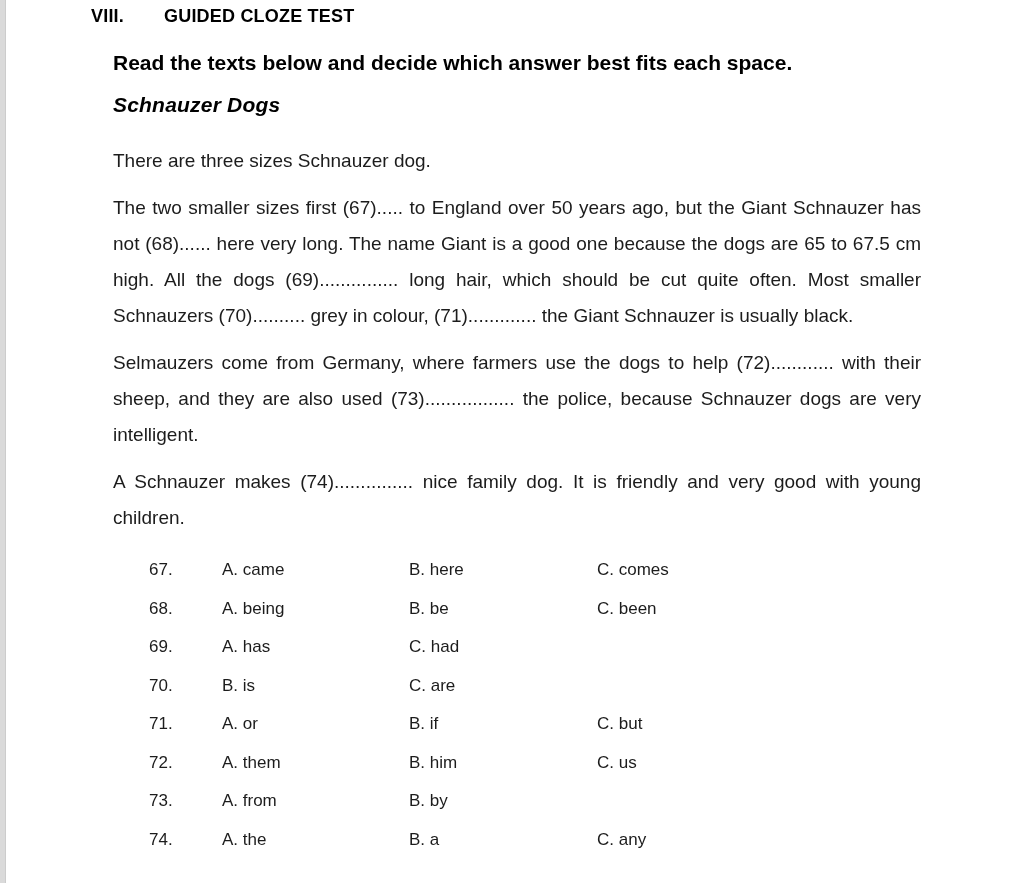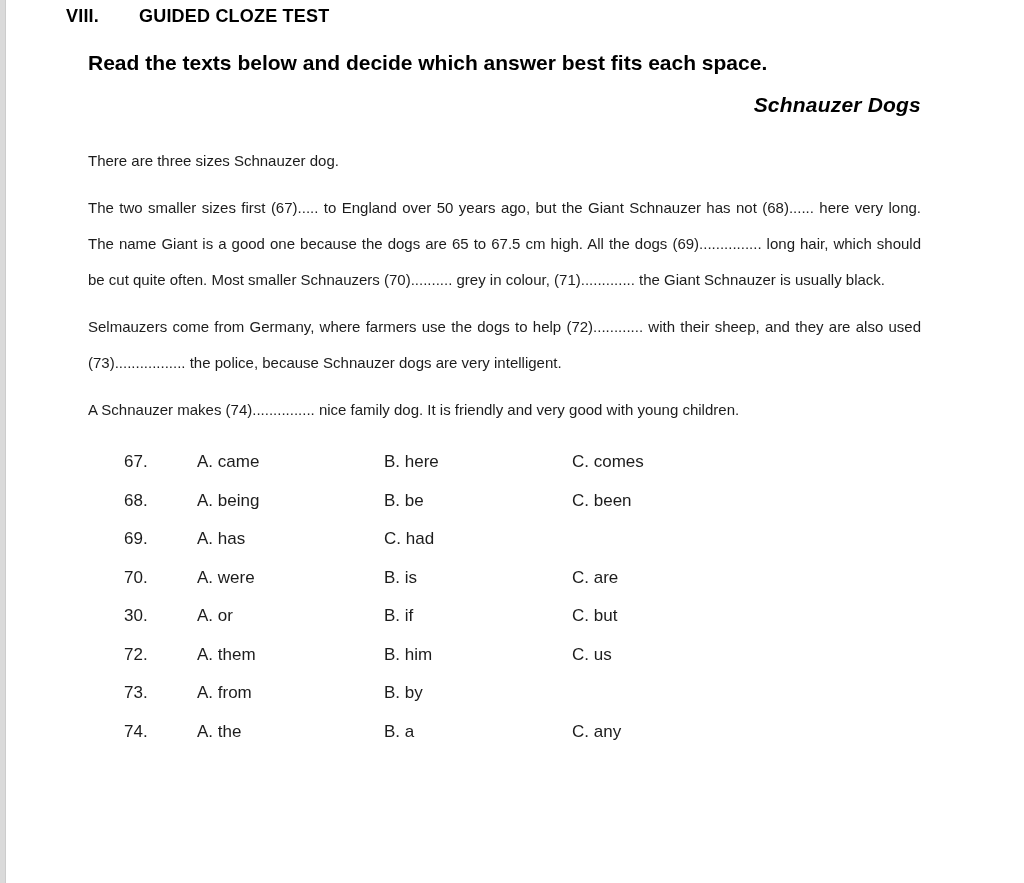--- a/index.html
+++ b/index.html
@@ -15,49 +15,49 @@
     position: absolute;
     left: 0; top: 0;
     width: 6px; height: 883px;
     background: #dadada;
     border-right: 1px solid #cccccc;
   }
   .page {
     position: absolute;
     left: 0; top: 0;
     width: 1024px; height: 883px;
-    padding: 6px 103px 0 88px;
+    padding: 6px 103px 0 113px;
   }
   .section-header {
     margin-left: -22px;
     display: flex;
     font-weight: bold;
     font-size: 18px;
     color: #000;
     letter-spacing: 0.2px;
   }
   .section-number { width: 73px; }
   .instruction {
     margin-top: 24px;
     font-weight: bold;
     font-size: 21px;
     color: #000;
   }
   .passage-title {
     margin-top: 18px;
-    text-align: right;
+    text-align: left;
     font-weight: bold;
     font-style: italic;
     font-size: 21px;
     color: #000;
     letter-spacing: 0.2px;
   }
   .passage { margin-top: 26px; }
   .passage p {
-    font-size: 15px;
+    font-size: 19px;
     line-height: 36px;
     text-align: justify;
     margin-bottom: 11px;
     color: #1c1c1c;
   }
   .answers {
     margin-top: 15px;
     margin-left: 36px;
     font-size: 17px;
   }
@@ -104,26 +104,25 @@
       <span>B. be</span>
       <span>C. been</span>
     </div>
     <div class="answer-row">
       <span>69.</span>
       <span>A. has</span>
       <span>C. had</span>
     </div>
     <div class="answer-row">
       <span>70.</span>
-      <span>A. were</span>
       <span>B. is</span>
       <span>C. are</span>
     </div>
     <div class="answer-row">
-      <span>30.</span>
+      <span>71.</span>
       <span>A. or</span>
       <span>B. if</span>
       <span>C. but</span>
     </div>
     <div class="answer-row">
       <span>72.</span>
       <span>A. them</span>
       <span>B. him</span>
       <span>C. us</span>
     </div>

